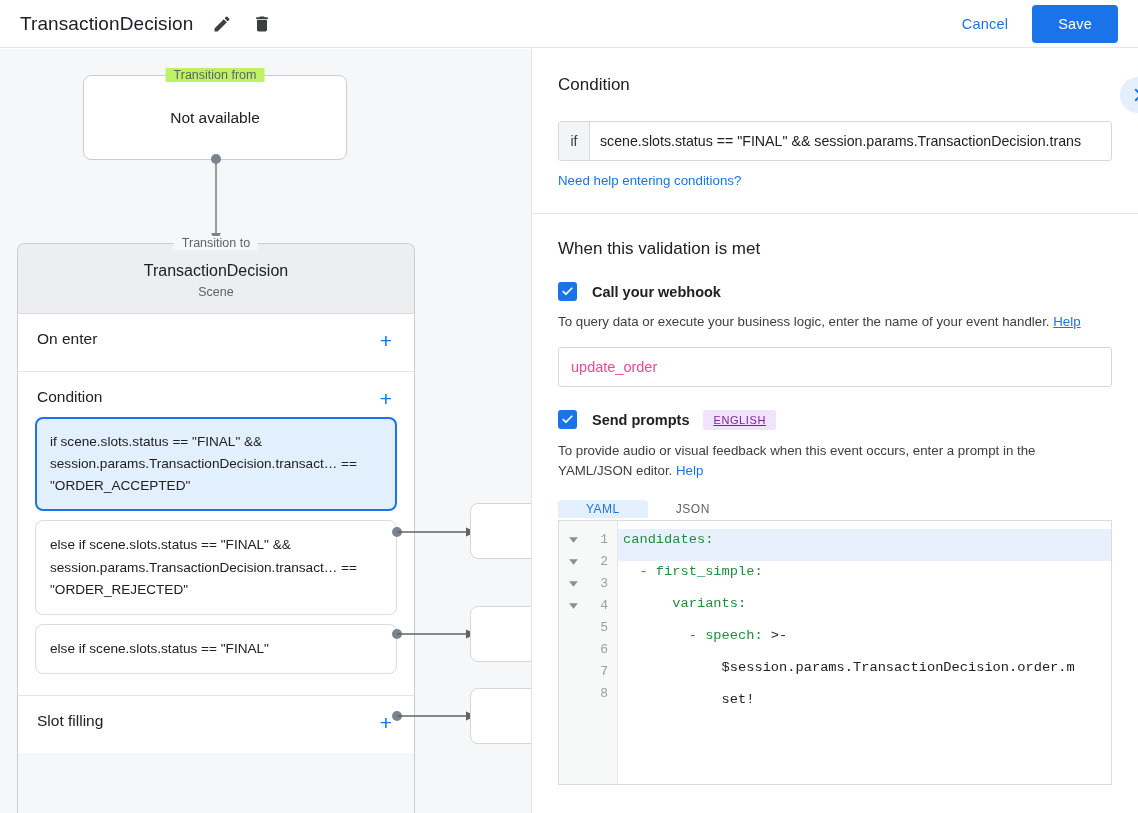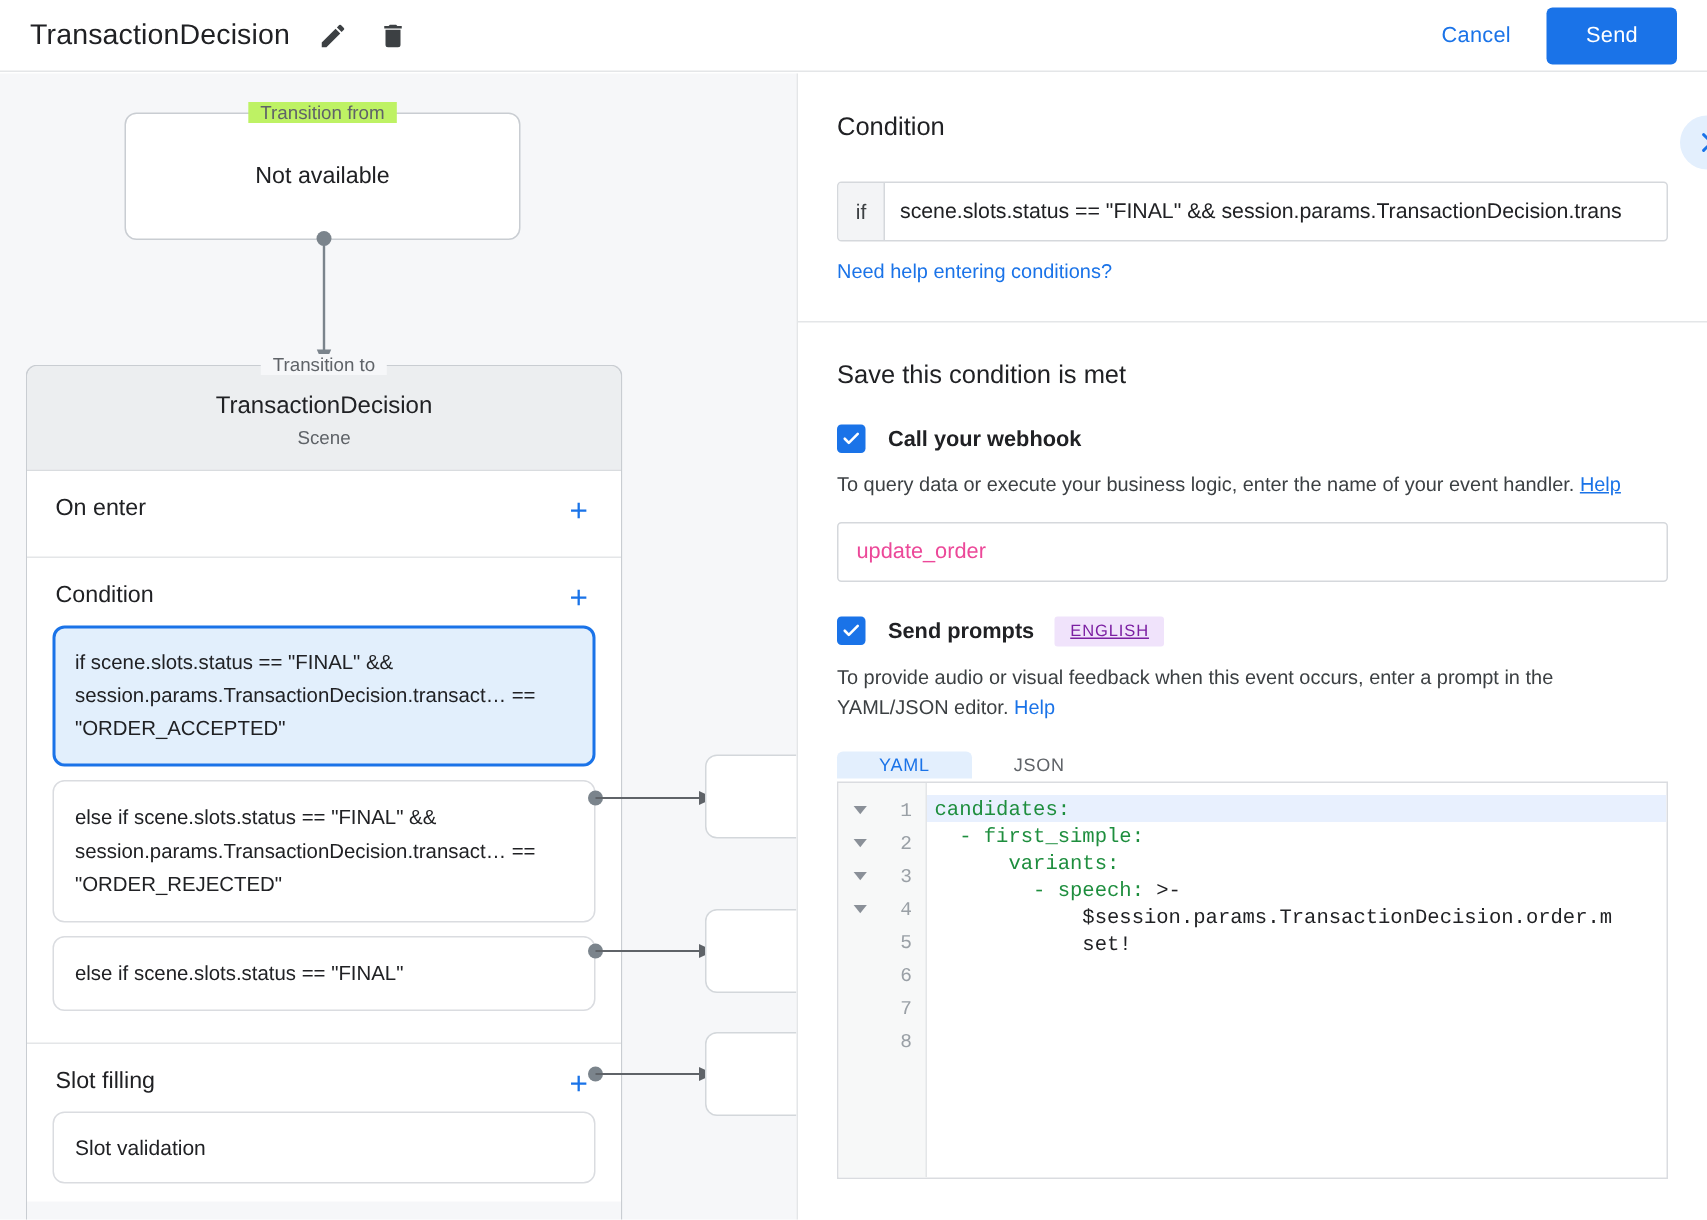--- a/index.html
+++ b/index.html
@@ -212,21 +212,21 @@
   }
   .fold {
     position: absolute; left: 9px; top: 50%; transform: translateY(-50%);
     cursor: pointer;
   }
   .gnum { font-size: 13px; color: #9aa0a6; font-family: "Liberation Mono", monospace; }
   #code-area {
     flex: 1; padding-top: 8px; overflow: hidden; position: relative;
   }
   .code-row {
-    height: 18px; line-height: 22px; white-space: pre;
+    height: 32px; line-height: 22px; white-space: pre;
     font-family: "Liberation Mono", monospace; font-size: 13.7px;
     color: #202124; padding-left: 5px;
   }
   .code-row.hl { background: #e8f0fe; }
   .k { color: #1e8e3e; }
 </style>
 </head>
 <body>
 
 <div id="topbar">
@@ -239,21 +239,21 @@
   </div>
 
   <div class="hdr-icon">
     <svg width="20" height="20" viewBox="0 0 24 24" fill="#3c4043">
       <path d="M6 19a2 2 0 0 0 2 2h8a2 2 0 0 0 2-2V7H6v12zM19 4h-3.5l-1-1h-5l-1 1H5v2h14V4z"></path>
     </svg>
   </div>
 
   <div id="topbar-right">
     <button id="cancel-button">Cancel</button>
-    <button id="save-button">Send</button>
+    <button id="save-button">Save</button>
   </div>
 </div>
 
 <div id="canvas">
 
   <div class="fieldset" id="transition-from">
     <div class="legend">Transition from</div>
     <div class="body">Not available</div>
   </div>
 
@@ -287,23 +287,20 @@
         <div class="cond-card selected">if scene.slots.status == "FINAL" &amp;&amp; session.params.TransactionDecision.transact… == "ORDER_ACCEPTED"</div>
         <div class="cond-card">else if scene.slots.status == "FINAL" &amp;&amp; session.params.TransactionDecision.transact… == "ORDER_REJECTED"</div>
         <div class="cond-card">else if scene.slots.status == "FINAL"</div>
       </div>
     </div>
 
     <div class="section">
       <div class="section-head">
         <span class="section-title">Slot filling</span>
         <span class="plus-btn">+</span>
-      </div>
-      <div class="section-body">
-        <div class="slot-card">Slot validation</div>
       </div>
     </div>
   </div>
 
   <svg class="conn" style="left:392px; top:472px; width:139px; height:22px;">
     <circle cx="5" cy="11" r="5" fill="#7b848c"></circle>
     <line x1="5" y1="11" x2="76" y2="11" stroke="#5f6368" stroke-width="1.3"></line>
     <polygon points="84,11 74,6.4 74,15.6" fill="#5f6368"></polygon>
   </svg>
   <div class="stub-box" style="left:470px; top:454px;"></div>
@@ -340,21 +337,21 @@
       <div id="cond-if">if</div>
       <input id="cond-value" value="scene.slots.status == &quot;FINAL&quot; &amp;&amp; session.params.TransactionDecision.trans" style="">
     </div>
 
     <a class="link" id="cond-help">Need help entering conditions?</a>
   </div>
 
   <div id="rp-divider"></div>
 
   <div class="rp-block">
-    <div id="rp-met-title">Save this condition is met</div>
+    <div id="rp-met-title">When this validation is met</div>
 
     
     <div class="checkbox-row">
       <span class="cb">
         <svg width="13" height="13" viewBox="0 0 24 24" fill="none" stroke="#fff" stroke-width="3.2" stroke-linecap="round" stroke-linejoin="round">
           <polyline points="20 6 9 17 4 12"></polyline>
         </svg>
       </span>
       <span class="cb-label">Call your webhook</span>
     </div>

